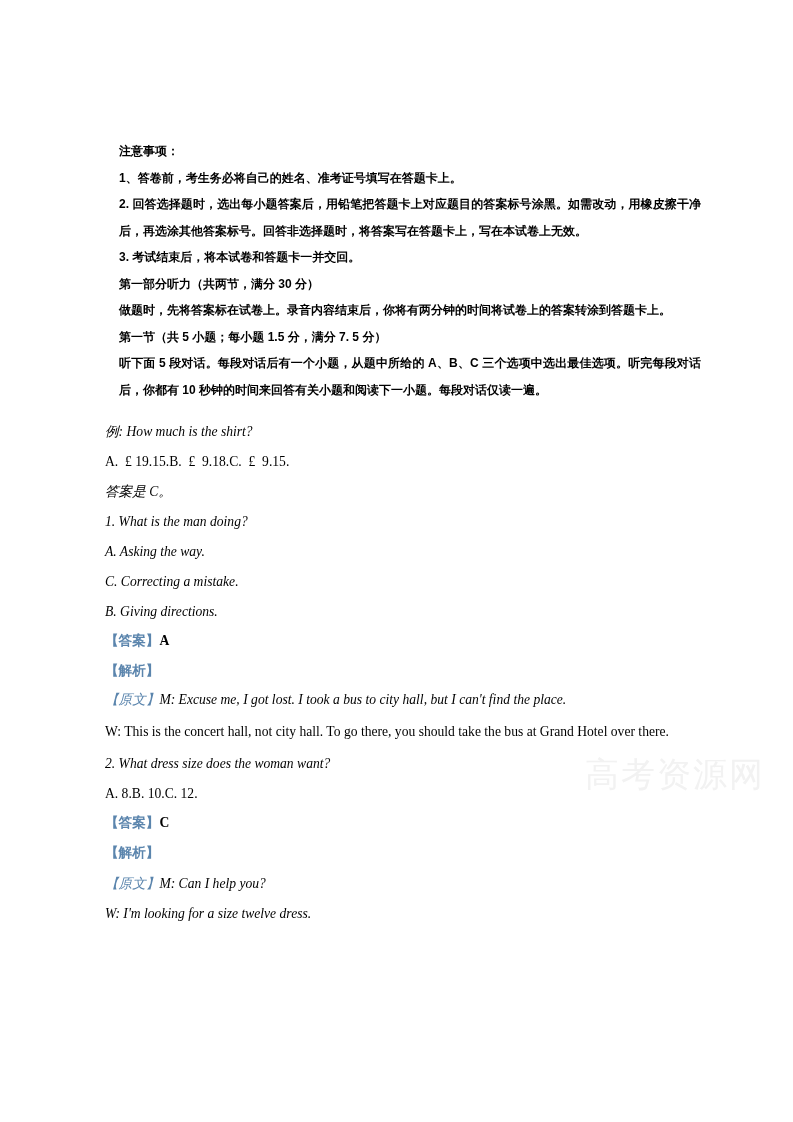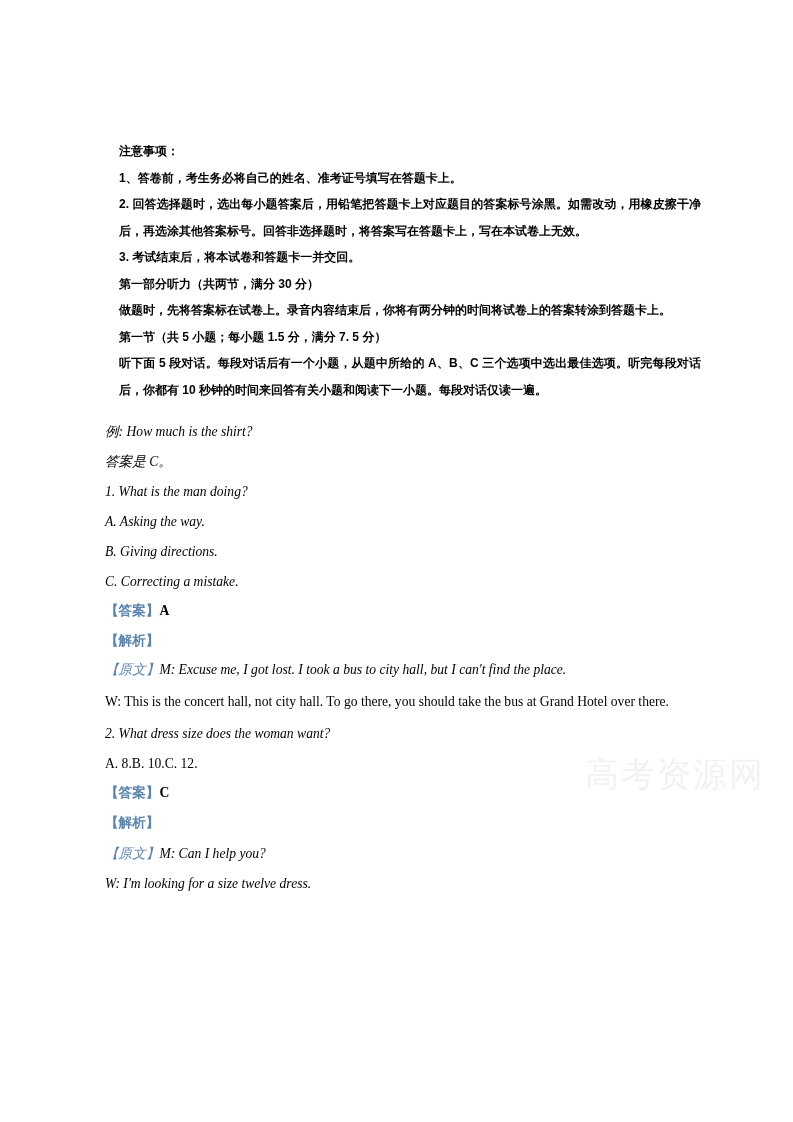--- a/index.html
+++ b/index.html
@@ -147,36 +147,43 @@
       <p>第一部分听力（共两节，满分 30 分）</p>
       <p>做题时，先将答案标在试卷上。录音内容结束后，你将有两分钟的时间将试卷上的答案转涂到答题卡上。</p>
       <p>第一节（共 5 小题；每小题 1.5 分，满分 7. 5 分）</p>
       <p>听下面 5 段对话。每段对话后有一个小题，从题中所给的 A、B、C 三个选项中选出最佳选项。听完每段对话后，你都有 10 秒钟的时间来回答有关小题和阅读下一小题。每段对话仅读一遍。</p>
     </div>
 
     <div class="row-30">
       <div class="body-line">例: How much is the shirt?</div>
     </div>
 
+    <div class="row-30">
+      <div class="options-row">
+        <span class="opt">A.  £ 19.15.</span>
+        <span class="opt">B.  £  9.18.</span>
+        <span class="opt">C.  £  9.15.</span>
+      </div>
+    </div>
 
     <div class="row-30">
       <div class="body-line">答案是 C。</div>
     </div>
 
     <div class="row-30">
       <div class="body-line">1. What is the man doing?</div>
     </div>
     <div class="row-30">
       <div class="body-line">A. Asking the way.</div>
     </div>
     <div class="row-30">
+      <div class="body-line">C. Correcting a mistake.</div>
+    </div>
+    <div class="row-30">
       <div class="body-line">B. Giving directions.</div>
-    </div>
-    <div class="row-30">
-      <div class="body-line">C. Correcting a mistake.</div>
     </div>
 
     <div class="row-28">
       <div class="marker-line">
         <span class="marker">【答案】</span><span class="marker-value">A</span>
       </div>
     </div>
 
     <div class="row-32">
       <div class="marker-line">

